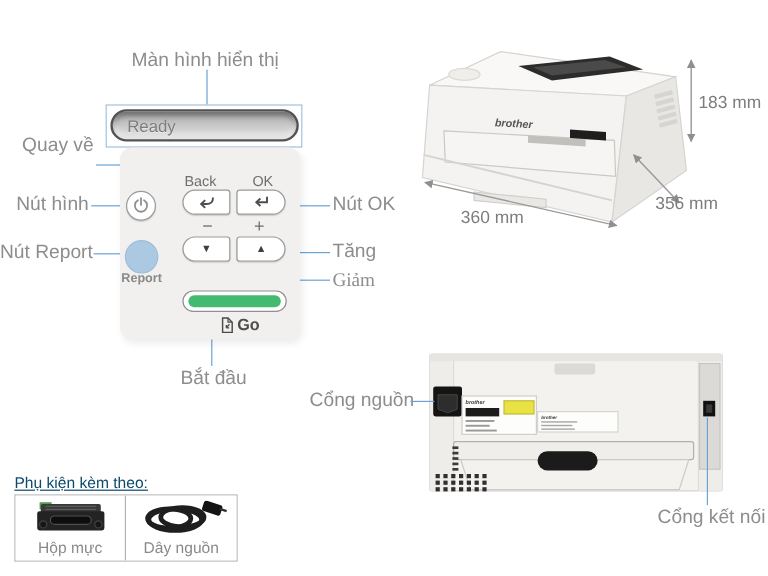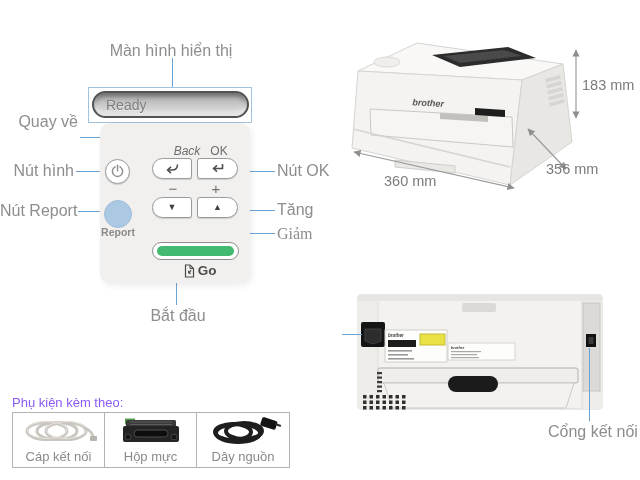--- a/index.html
+++ b/index.html
@@ -45,21 +45,21 @@
   }
   .report-lbl{position:absolute;left:101px;top:226px;width:34px;font-size:10.5px;color:#8a8a8a;text-align:center;font-weight:bold;}
   .go{
     position:absolute;left:152px;top:242px;width:87px;height:18px;border-radius:10px;
     background:#fff;border:1.5px solid #8f8f8f;box-sizing:border-box;
   }
   .go-bar{position:absolute;left:157px;top:246px;width:77px;height:10px;border-radius:5px;background:#44ba71;}
   .go-row{position:absolute;left:168px;top:263px;width:64px;display:flex;align-items:center;justify-content:center;gap:3px;}
   .go-row b{font-size:13.5px;color:#4c4c4c;}
   
-  .acc-title{position:absolute;left:12px;top:395px;font-size:13px;color:#8b5cf6;}
+  .acc-title{position:absolute;left:12px;top:395px;font-size:13px;color:#0c4a6e;text-decoration:underline;}
   .acc-table{position:absolute;left:12px;top:412px;display:flex;border:1px solid #b3b3b3;}
   .acc-cell{
     width:92px;height:54px;display:flex;flex-direction:column;align-items:center;justify-content:flex-end;
     padding-bottom:3px;box-sizing:border-box;border-right:1px solid #b3b3b3;background:#fff;
   }
   .acc-cell:last-child{border-right:none;}
   .acc-cell .alabel{font-size:13px;color:#8a8a8a;margin-top:1px;}
   .acc-img{flex:1;display:flex;align-items:center;justify-content:center;}
   svg{display:block;}
 </style>
@@ -95,21 +95,21 @@
   <div class="lbl c" style="left:148px;top:308px;width:60px;">Bắt đầu</div>
   <div class="line" style="left:176px;top:261px;width:1px;height:44px;"></div>
 
   <div class="lcd-box"></div>
   <div class="lcd">
     <span>Ready</span>
   </div>
 
   <div class="panel"></div>
 
-  <div class="btn-lbl" style="left:167px;top:144px;width:40px;font-style:italic;">Back</div>
+  <div class="btn-lbl" style="left:147px;top:144px;width:40px;">Back</div>
   <div class="btn-lbl" style="left:198px;top:144px;width:42px;">OK</div>
 
   <div class="btn round" style="left:105px;top:159px;width:23px;height:23px;">
     <svg width="15" height="15" viewBox="0 0 15 15">
       <path d="M5,2.9 A5.1,5.1 0 1 0 10,2.9" fill="none" stroke="#8e8e8e" stroke-width="1.5" stroke-linecap="round"></path>
       <line x1="7.5" y1="1.2" x2="7.5" y2="6.8" stroke="#8e8e8e" stroke-width="1.5" stroke-linecap="round"></line>
     </svg>
   </div>
 
   <div class="btn cap-l" style="left:152px;top:158px;width:38px;height:19px;">
@@ -263,44 +263,27 @@
       <g fill="#3a3a3a">
         <rect x="27" y="84" width="5" height="2.2"></rect>
           <rect x="27" y="88.5" width="5" height="2.2"></rect>
           <rect x="27" y="93" width="5" height="2.2"></rect>
           <rect x="27" y="97.5" width="5" height="2.2"></rect>
           <rect x="27" y="102" width="5" height="2.2"></rect>
       </g>
     </g>
   </svg>
 
+  <div class="lbl r" style="left:258px;top:326px;width:82px;">Cổng nguồn</div>
   <div class="line" style="left:342px;top:334px;width:20px;height:1px;"></div>
   <div class="lbl" style="left:548px;top:424px;">Cổng kết nối</div>
   <div class="line" style="left:589px;top:348px;width:1px;height:73px;"></div>
 
   <div class="acc-title">Phụ kiện kèm theo:</div>
   <div class="acc-table">
-    <div class="acc-cell">
-      <div class="acc-img">
-        <svg width="78" height="26" viewBox="0 0 78 26">
-          <g fill="none" stroke="#c9c5bf" stroke-width="3">
-            <ellipse cx="27" cy="13" rx="20" ry="8.5"></ellipse>
-            <ellipse cx="37" cy="13" rx="20" ry="8.5"></ellipse>
-            <ellipse cx="46" cy="13" rx="20" ry="8.5"></ellipse>
-          </g>
-          <g fill="none" stroke="#e7e4df" stroke-width="1">
-            <ellipse cx="27" cy="12" rx="20" ry="8.5"></ellipse>
-            <ellipse cx="46" cy="12" rx="20" ry="8.5"></ellipse>
-          </g>
-          <path d="M64,10 q7,2 9,8" stroke="#c9c5bf" stroke-width="2.5" fill="none"></path>
-          <rect x="70" y="18" width="7" height="5" rx="1" fill="#b9b5af"></rect>
-        </svg>
-      </div>
-      <div class="alabel">Cáp kết nối</div>
-    </div>
     <div class="acc-cell">
       <div class="acc-img">
         <svg width="62" height="28" viewBox="0 0 62 28">
           <rect x="5" y="1.5" width="10" height="6" fill="#55a04e"></rect>
           <rect x="6" y="3" width="50" height="9" rx="1.5" fill="#3a3a3a"></rect>
           <rect x="3" y="9" width="56" height="16" rx="2" fill="#232323"></rect>
           <g stroke="#5c5c5c" stroke-width="1">
               <line x1="10" y1="5" x2="52" y2="5"></line>
               <line x1="10" y1="7.5" x2="52" y2="7.5"></line>
             </g>

